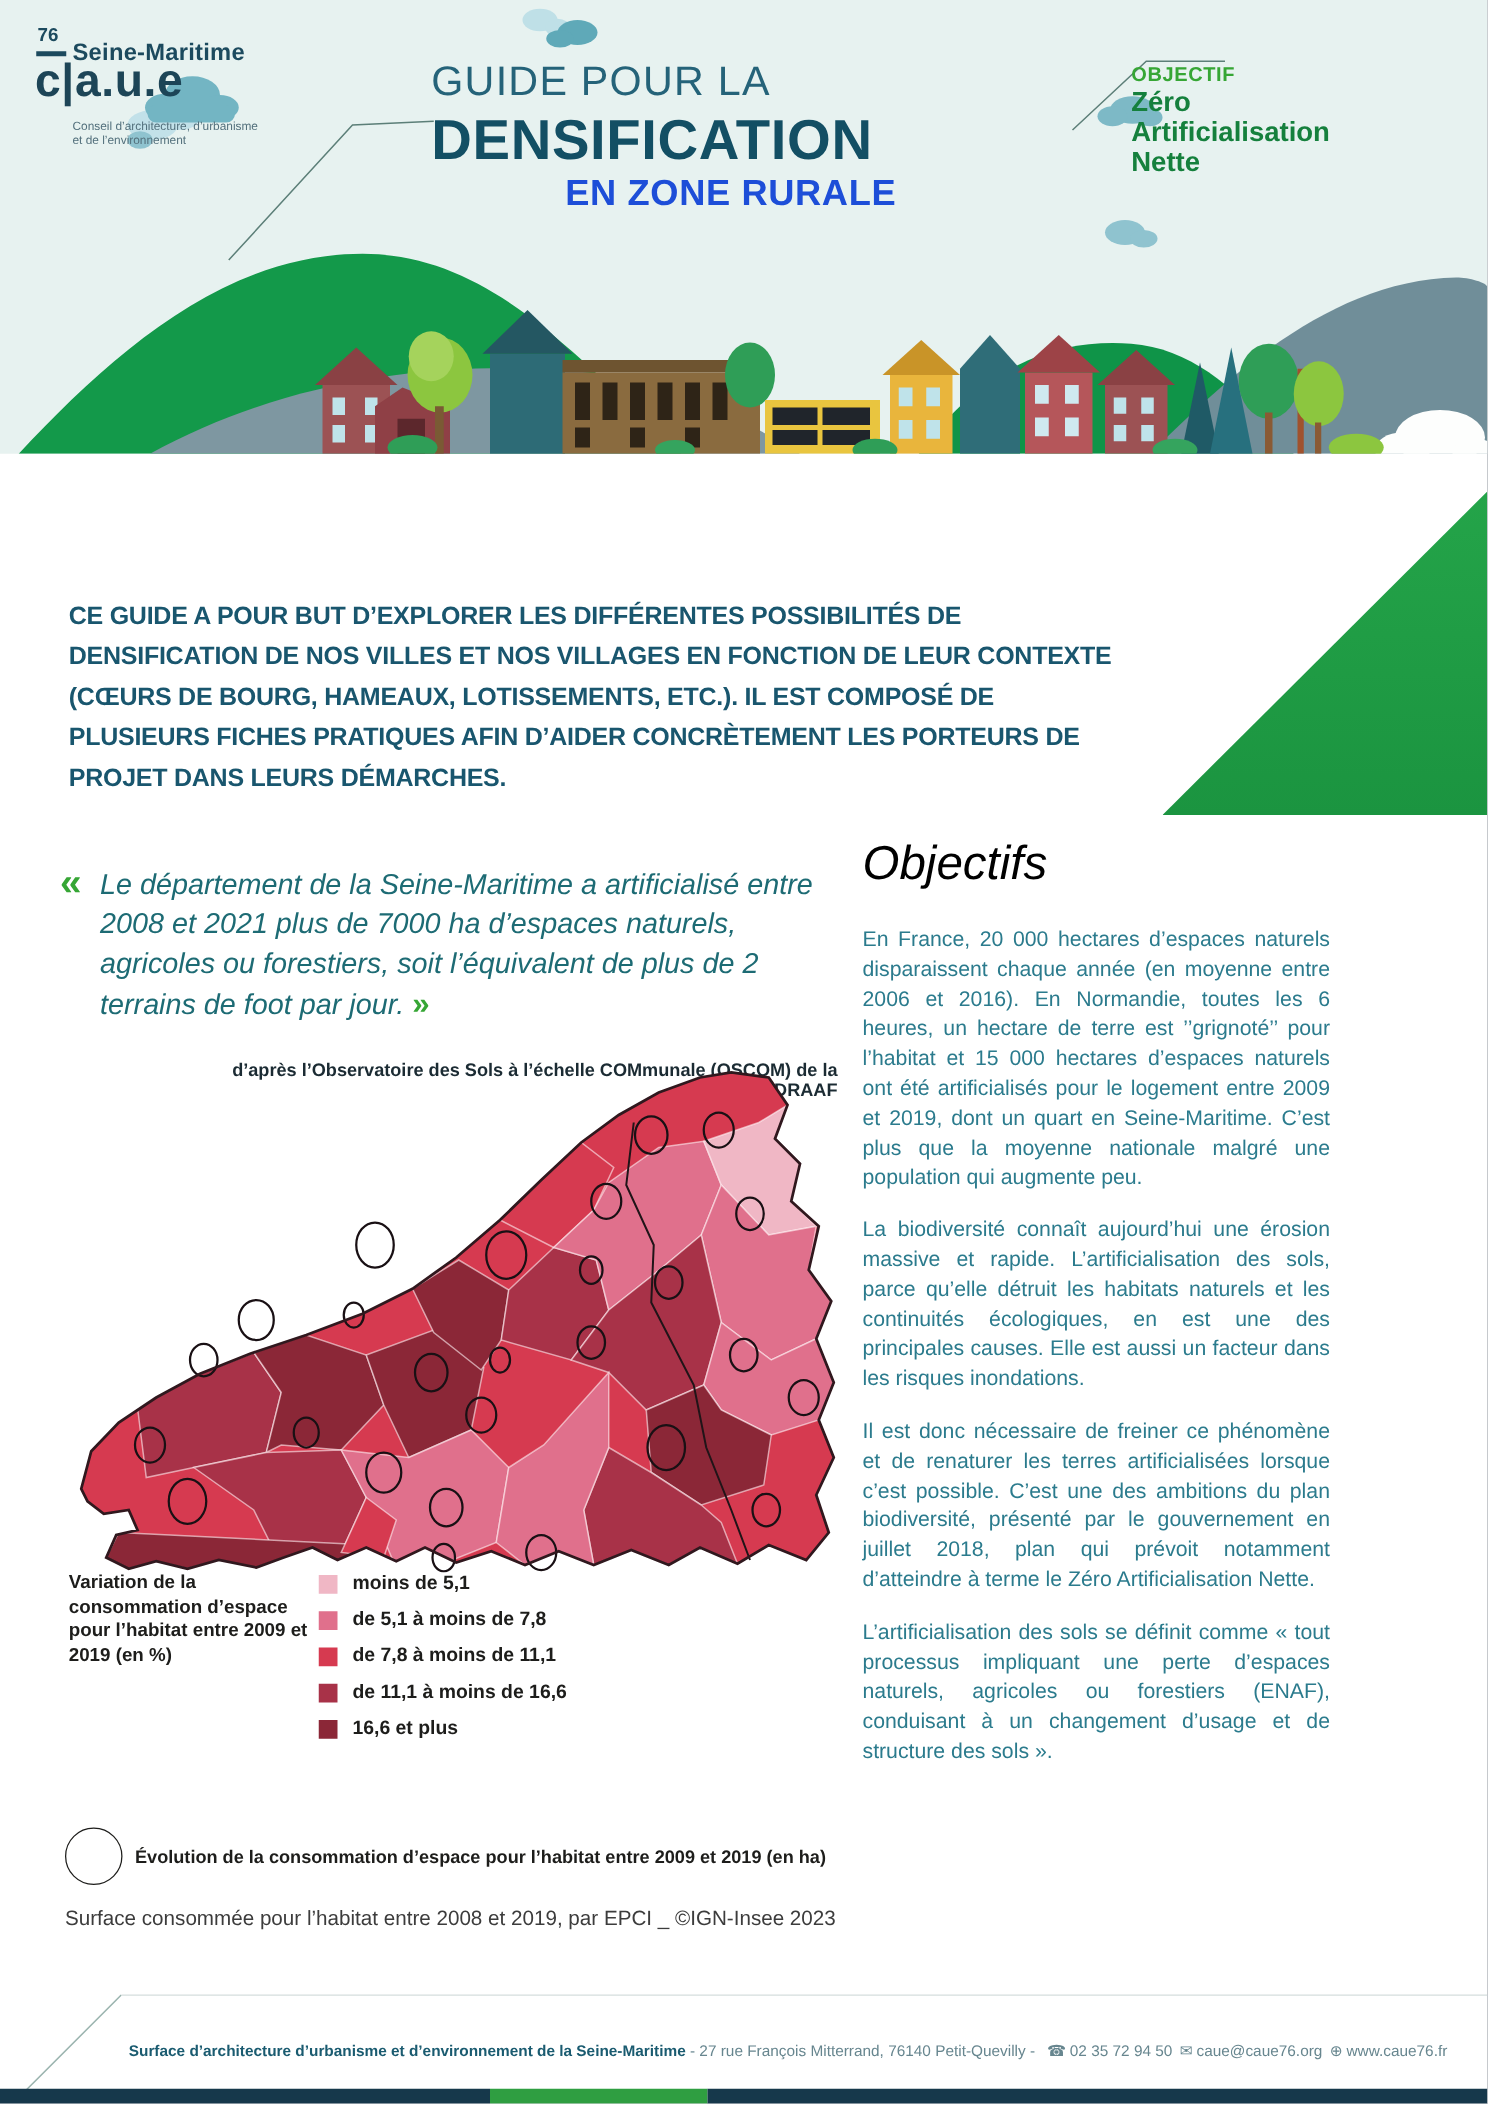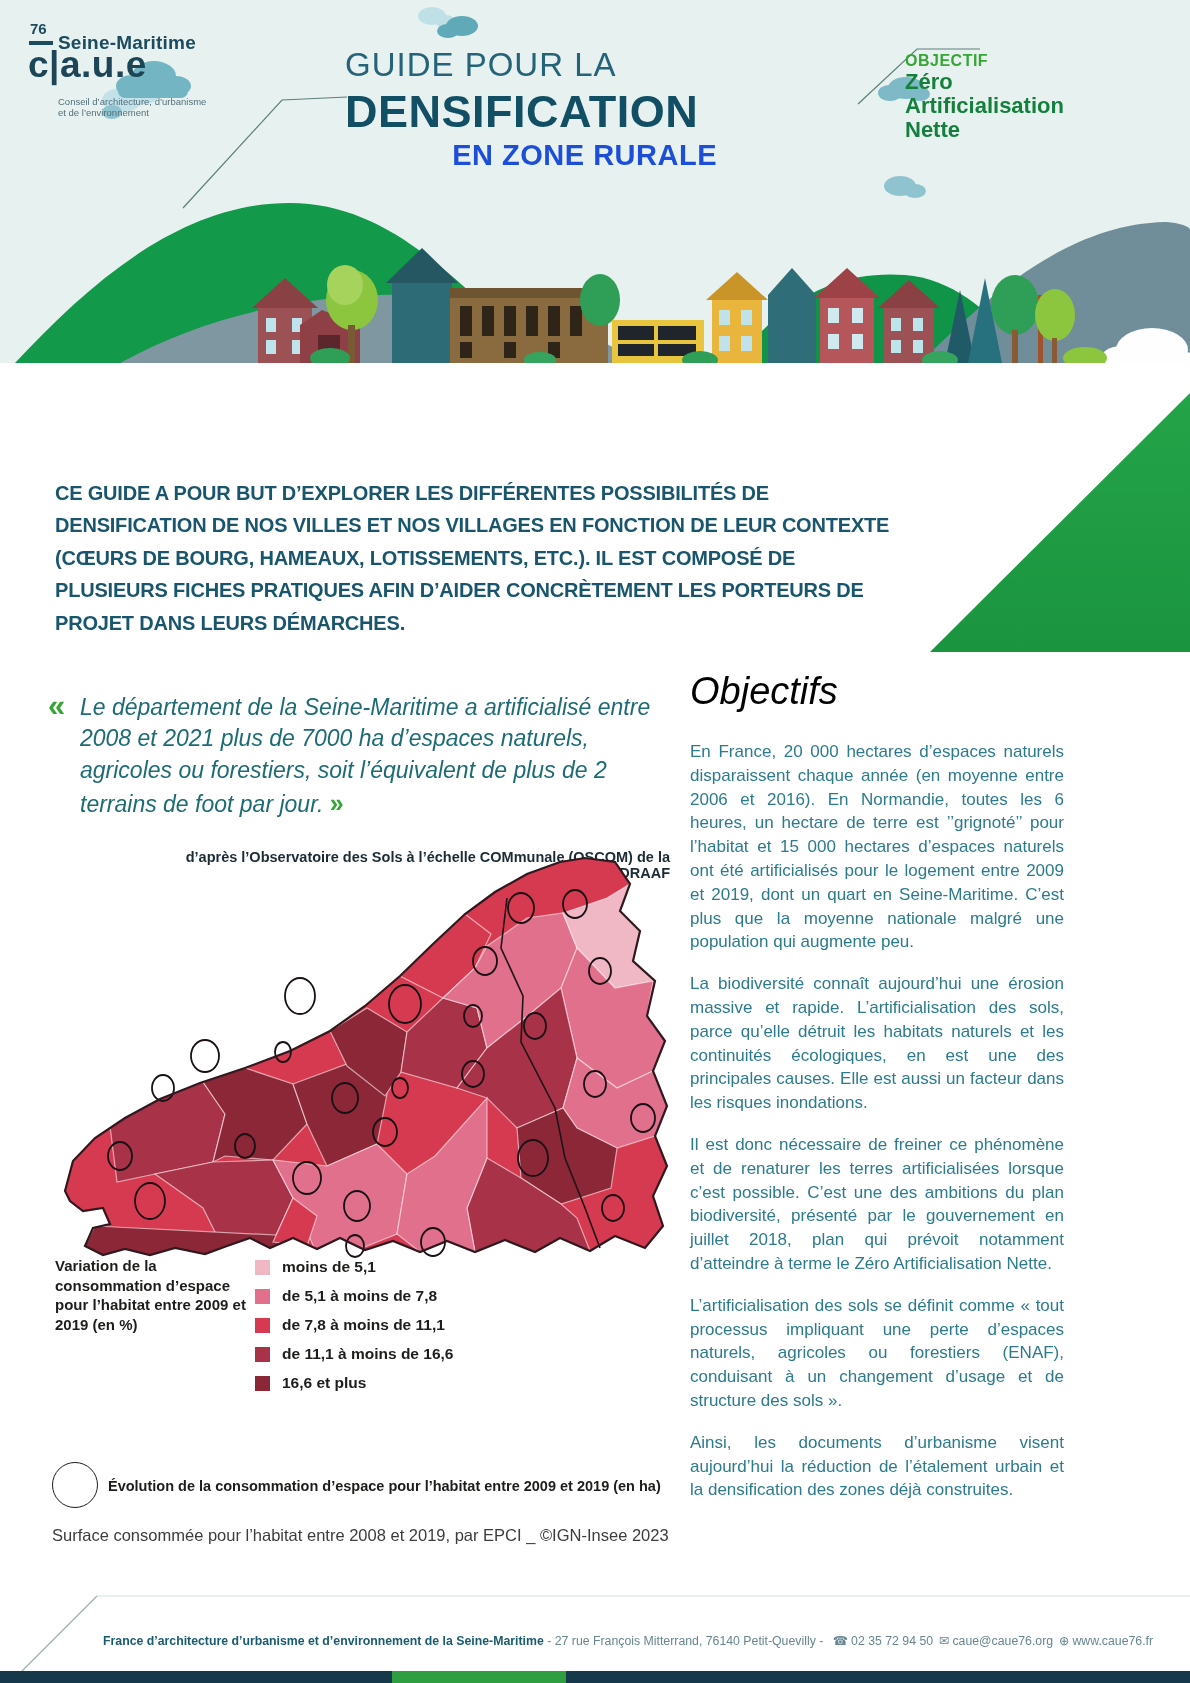--- a/index.html
+++ b/index.html
@@ -226,21 +226,20 @@
   <div class="abs" id="quote-mark">«</div>
   <div class="abs" id="quote"><span>Le département de la Seine-Maritime  a artificialisé entre 2008 et 2021 plus de 7000 ha d’espaces naturels, agricoles ou forestiers, soit l’équivalent de plus de 2 terrains de foot par jour. </span><span class="gq">»</span></div>
   <div class="abs" id="attribution">d’après l’Observatoire des Sols à l’échelle COMmunale (OSCOM) de la DRAAF</div>
 
   <div class="abs" id="obj-heading">Objectifs</div>
   <div class="abs" id="obj-col">
     <p>En France, 20 000 hectares d’espaces naturels disparaissent chaque année (en moyenne entre 2006 et 2016). En Normandie, toutes les 6 heures, un hectare de terre est ’’grignoté’’ pour l’habitat  et 15 000 hectares d’espaces naturels ont été artificialisés pour le logement entre 2009 et 2019, dont un quart en Seine-Maritime. C’est plus que la moyenne nationale malgré une population qui augmente peu.</p>
     <p>La biodiversité connaît aujourd’hui une érosion massive et rapide. L’artificialisation des sols, parce qu’elle détruit les habitats naturels et les continuités écologiques, en est une des principales causes. Elle est aussi un facteur dans les risques inondations.</p>
     <p>Il est donc nécessaire de freiner ce phénomène et de renaturer les terres artificialisées lorsque c’est possible. C’est une des ambitions du plan biodiversité, présenté par le gouvernement en juillet 2018, plan qui prévoit notamment d’atteindre à terme le Zéro Artificialisation Nette.</p>
     <p>L’artificialisation des sols se définit comme « tout processus impliquant une perte d’espaces naturels, agricoles ou forestiers (ENAF), conduisant à un changement d’usage et de structure des sols ».</p>
-    <p>Ainsi, les documents d’urbanisme visent aujourd’hui la réduction de l’étalement urbain et la densification des zones déjà construites.</p>
   </div>
 
   <svg class="abs" id="map-svg" width="614" height="402" viewBox="0 0 614 402">
     <defs>
       <clipPath id="depclip">
         <path d="M10,335 L18,305 40,282 70,262 105,243 145,227 190,212 235,195 275,175 310,150 345,120 378,88 410,58 440,36 472,18 505,6 530,2 560,6 575,28 565,55 585,75 578,105 600,125 592,160 610,185 598,215 612,250 600,280 612,310 598,340 608,370 590,392 560,380 535,395 505,382 480,396 450,384 420,396 392,385 365,396 338,385 310,394 285,382 262,393 238,382 215,392 195,382 172,390 150,398 120,392 95,399 70,393 48,399 30,390 38,372 55,368 48,352 28,355 15,345 Z"></path>
       </clipPath>
     </defs>
     <g clip-path="url(#depclip)" stroke="rgba(255,240,243,0.6)" stroke-width="1.2">
       <path d="M10,335 L18,305 40,282 70,262 105,243 145,227 190,212 235,195 275,175 310,150 345,120 378,88 410,58 440,36 472,18 505,6 530,2 560,6 575,28 565,55 585,75 578,105 600,125 592,160 610,185 598,215 612,250 600,280 612,310 598,340 608,370 590,392 560,380 535,395 505,382 480,396 450,384 420,396 392,385 365,396 338,385 310,394 285,382 262,393 238,382 215,392 195,382 172,390 150,398 120,392 95,399 70,393 48,399 30,390 38,372 55,368 48,352 28,355 15,345 Z" fill="#d63a50" stroke="none"></path>
@@ -324,21 +323,21 @@
     <div class="txt">Évolution de la consommation d’espace pour l’habitat entre 2009 et 2019 (en ha)</div>
   </div>
 
   <div class="abs" id="map-caption">Surface consommée pour l’habitat entre 2008 et 2019, par EPCI _ ©IGN-Insee 2023</div>
 
   <svg class="abs" id="footer-lines" width="1190" height="100" viewBox="0 0 1190 100">
     <line x1="20" y1="93" x2="97" y2="16" stroke="#9ab3ae" stroke-width="1.2"></line>
     <line x1="97" y1="16" x2="1190" y2="16" stroke="#d5dedd" stroke-width="1"></line>
   </svg>
 
-  <div class="abs" id="footer"><span class="f-org">France d’architecture d’urbanisme et d’environnement de la Seine-Maritime</span><span> - </span><span>27 rue François Mitterrand, 76140 Petit-Quevilly - </span><span class="ic">☎</span><span>02 35 72 94 50</span><span class="ic">✉</span><span class="lnk">caue@caue76.org</span><span class="ic">⊕</span><span class="lnk">www.caue76.fr</span>
+  <div class="abs" id="footer"><span class="f-org">Surface d’architecture d’urbanisme et d’environnement de la Seine-Maritime</span><span> - </span><span>27 rue François Mitterrand, 76140 Petit-Quevilly - </span><span class="ic">☎</span><span>02 35 72 94 50</span><span class="ic">✉</span><span class="lnk">caue@caue76.org</span><span class="ic">⊕</span><span class="lnk">www.caue76.fr</span>
   </div>
 
   <div class="abs" id="bottom-bar">
     <div class="b1"></div>
     <div class="b2"></div>
     <div class="b3"></div>
   </div>
 
 </div>
 

